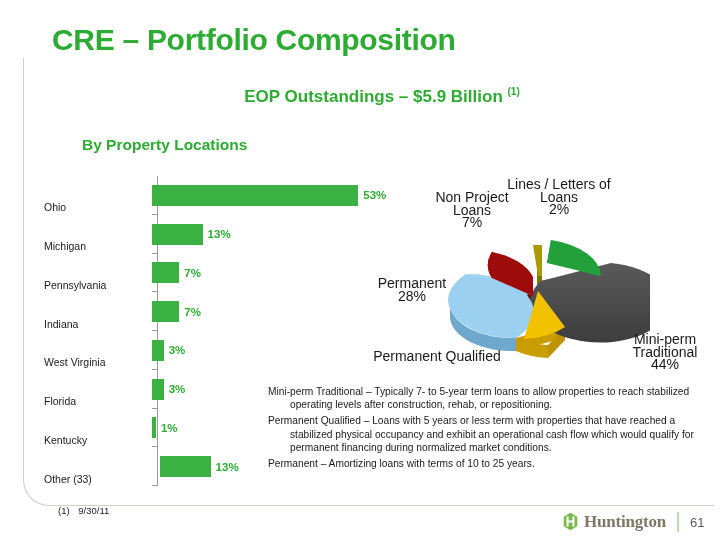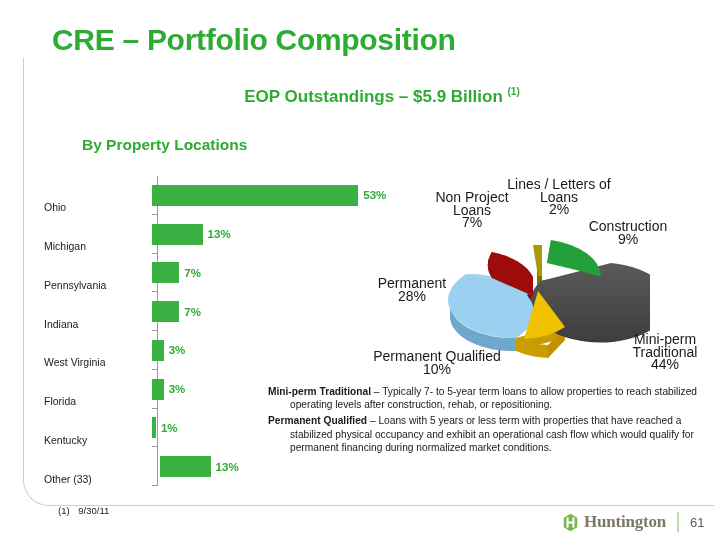--- a/index.html
+++ b/index.html
@@ -148,41 +148,41 @@
     line-height: 13.2px;
   }
   .def-item {
     margin-bottom: 3px;
     text-indent: 0;
     padding-left: 22px;
   }
   .def-item .lead {
     margin-left: -22px;
   }
-  .def-item b { font-weight: bold; }
+  .def-item b { font-weight: normal; }
 
   
   .footnote {
     position: absolute;
     left: 58px; top: 505px;
     font-size: 9.5px;
     color: #1a1a1a;
   }
   .footnote .num { margin-right: 6px; }
 
   .footer-right {
     position: absolute;
     right: 12px; bottom: 8px;
     display: flex;
     align-items: center;
     gap: 11px;
   }
   .logo {
     display: flex;
-    align-items: flex-end;
+    align-items: flex-start;
     gap: 4px;
   }
   .logo-mark { width: 19px; height: 19px; display: block; }
   .logo-text {
     font-size: 17px;
     font-weight: bold;
     color: #7d7868;
     letter-spacing: -0.2px;
     font-family: "Liberation Serif", serif;
   }
@@ -332,45 +332,41 @@
       <div>Loans</div>
       <div>7%</div>
     </div>
 
     <div class="pie-label" style="left:104px; top:-7px; width:110px;">
       <div>Lines / Letters of</div>
       <div>Loans</div>
       <div>2%</div>
     </div>
 
-    <div class="pie-label" style="left:186px; top:35px; width:84px;">
-      <div>Construction</div>
-      <div>9%</div>
-    </div>
 
     <div class="pie-label" style="left:228px; top:148px; width:74px;">
       <div>Mini-perm</div>
       <div>Traditional</div>
       <div>44%</div>
     </div>
 
     <div class="pie-label" style="left:-28px; top:165px; width:130px;">
       <div>Permanent  Qualified</div>
-      <div>10%</div>
     </div>
 
     <div class="pie-label" style="left:-24px; top:92px; width:72px;">
       <div>Permanent</div>
       <div>28%</div>
     </div>
   </div>
 
   <div class="defs" id="defs-list">
       <div class="def-item"><span class="lead"><b>Mini-perm Traditional</b> – </span><span>Typically 7- to 5-year term loans to allow properties to reach stabilized operating levels after construction, rehab, or repositioning.</span></div>
       <div class="def-item"><span class="lead"><b>Permanent Qualified</b> – </span><span>Loans with 5 years or less term with properties that have reached a stabilized physical occupancy and exhibit an operational cash flow which would qualify for permanent financing during normalized market conditions.</span></div>
+      <div class="def-item"><span class="lead"><b>Permanent</b> – </span><span>Amortizing loans with terms of 10 to 25 years.</span></div>
     </div>
 
   <div class="footnote">
     <span class="num">(1)</span>
     <span>9/30/11</span>
   </div>
 
   <div class="footer-right">
     <div class="logo">
       <span>

